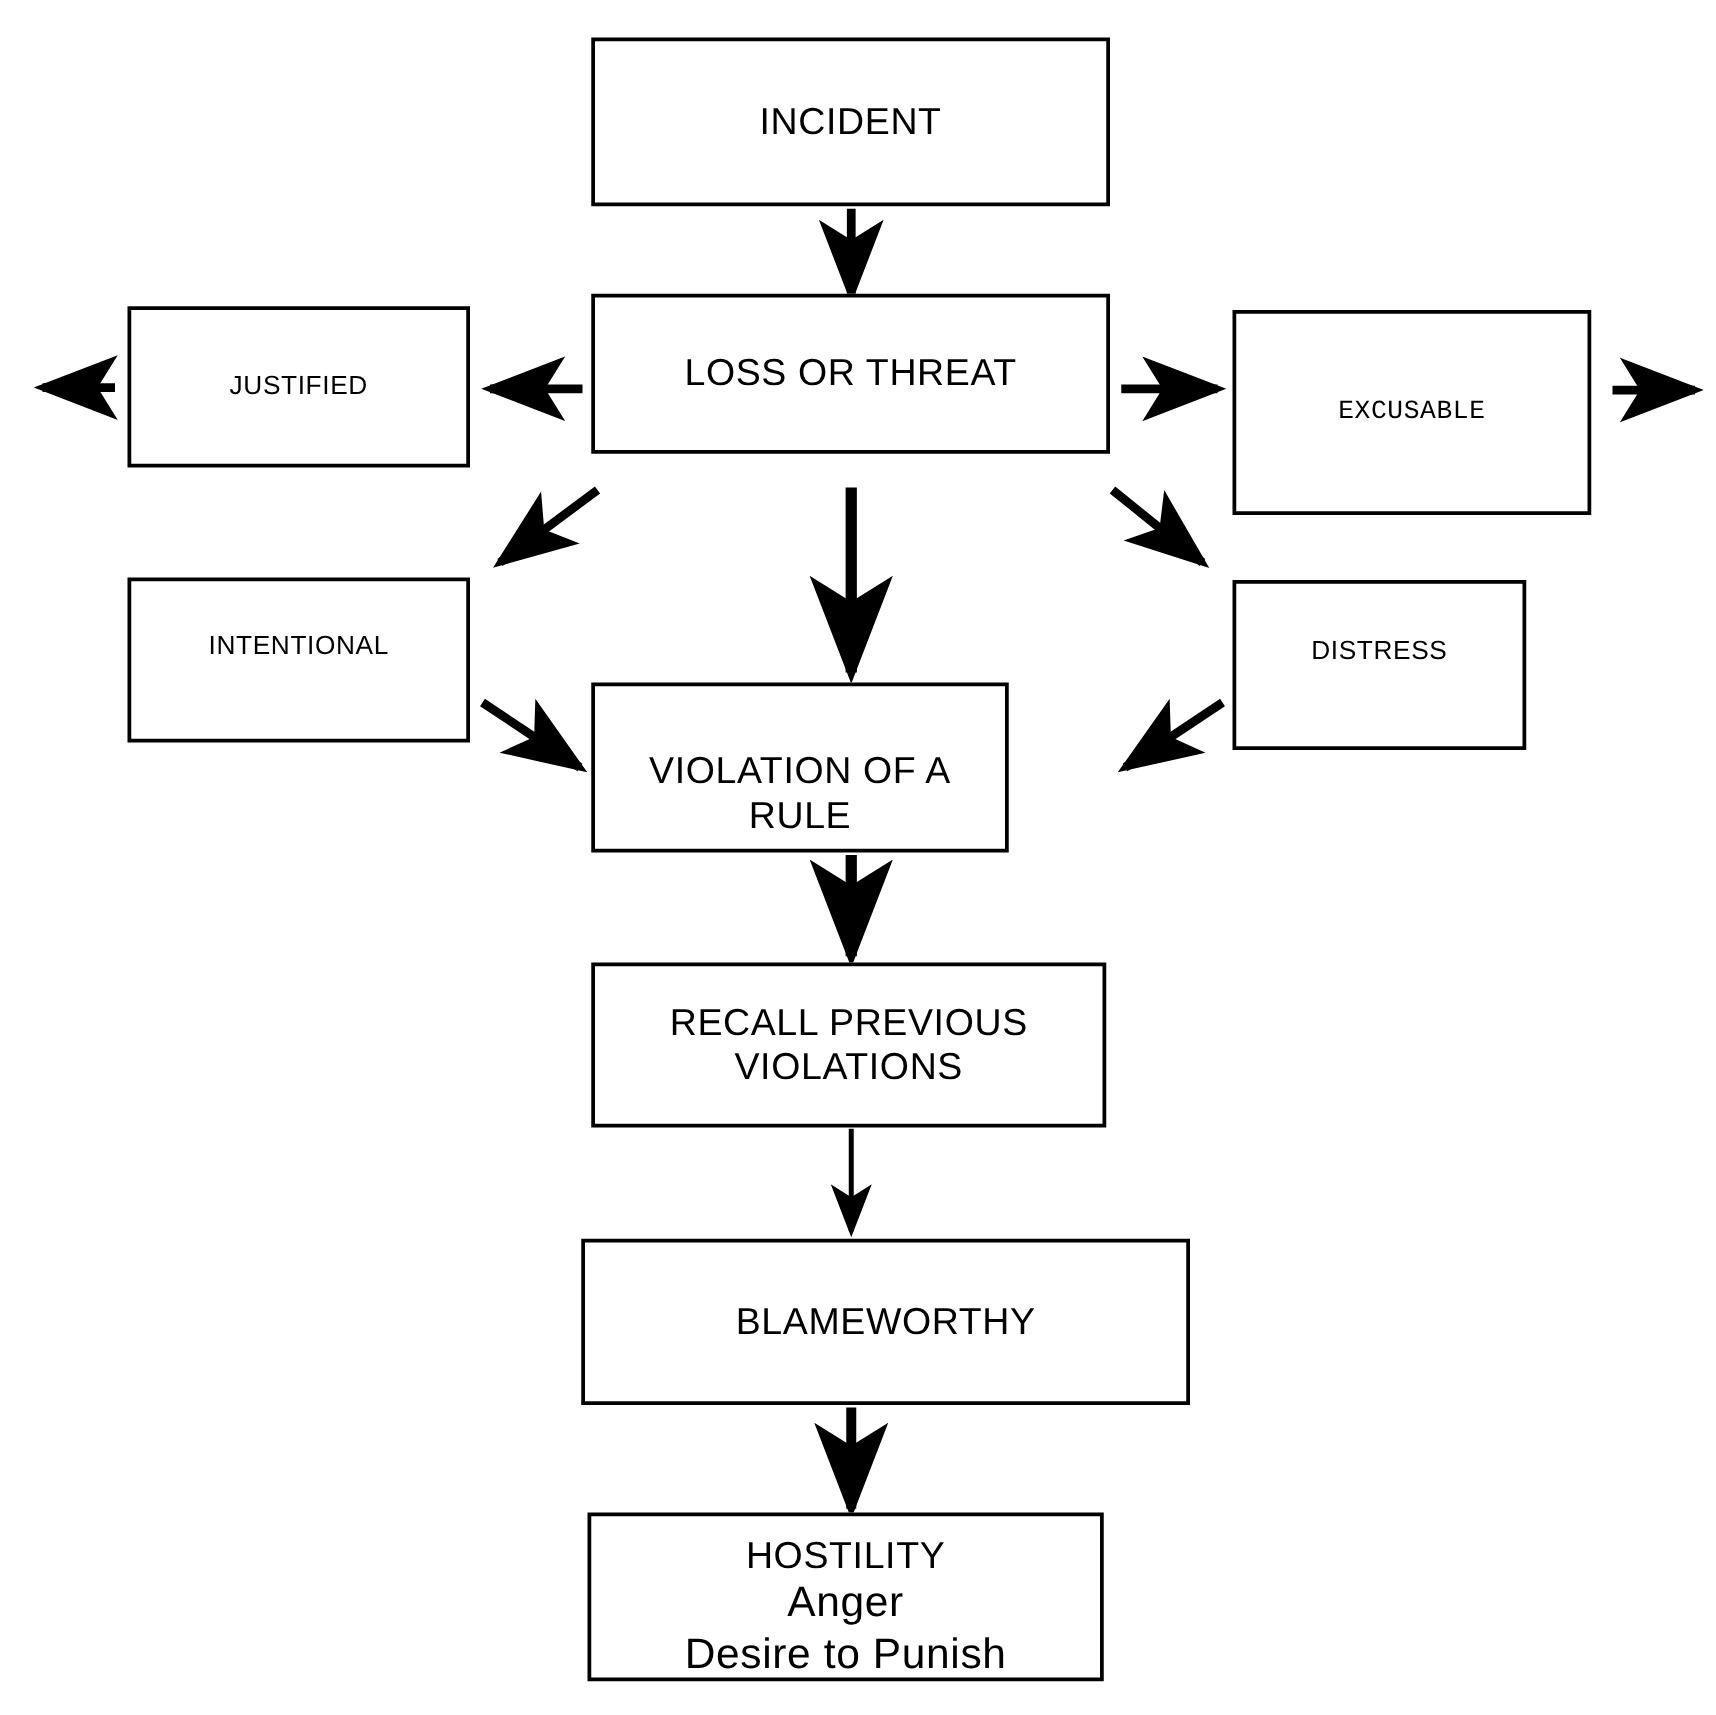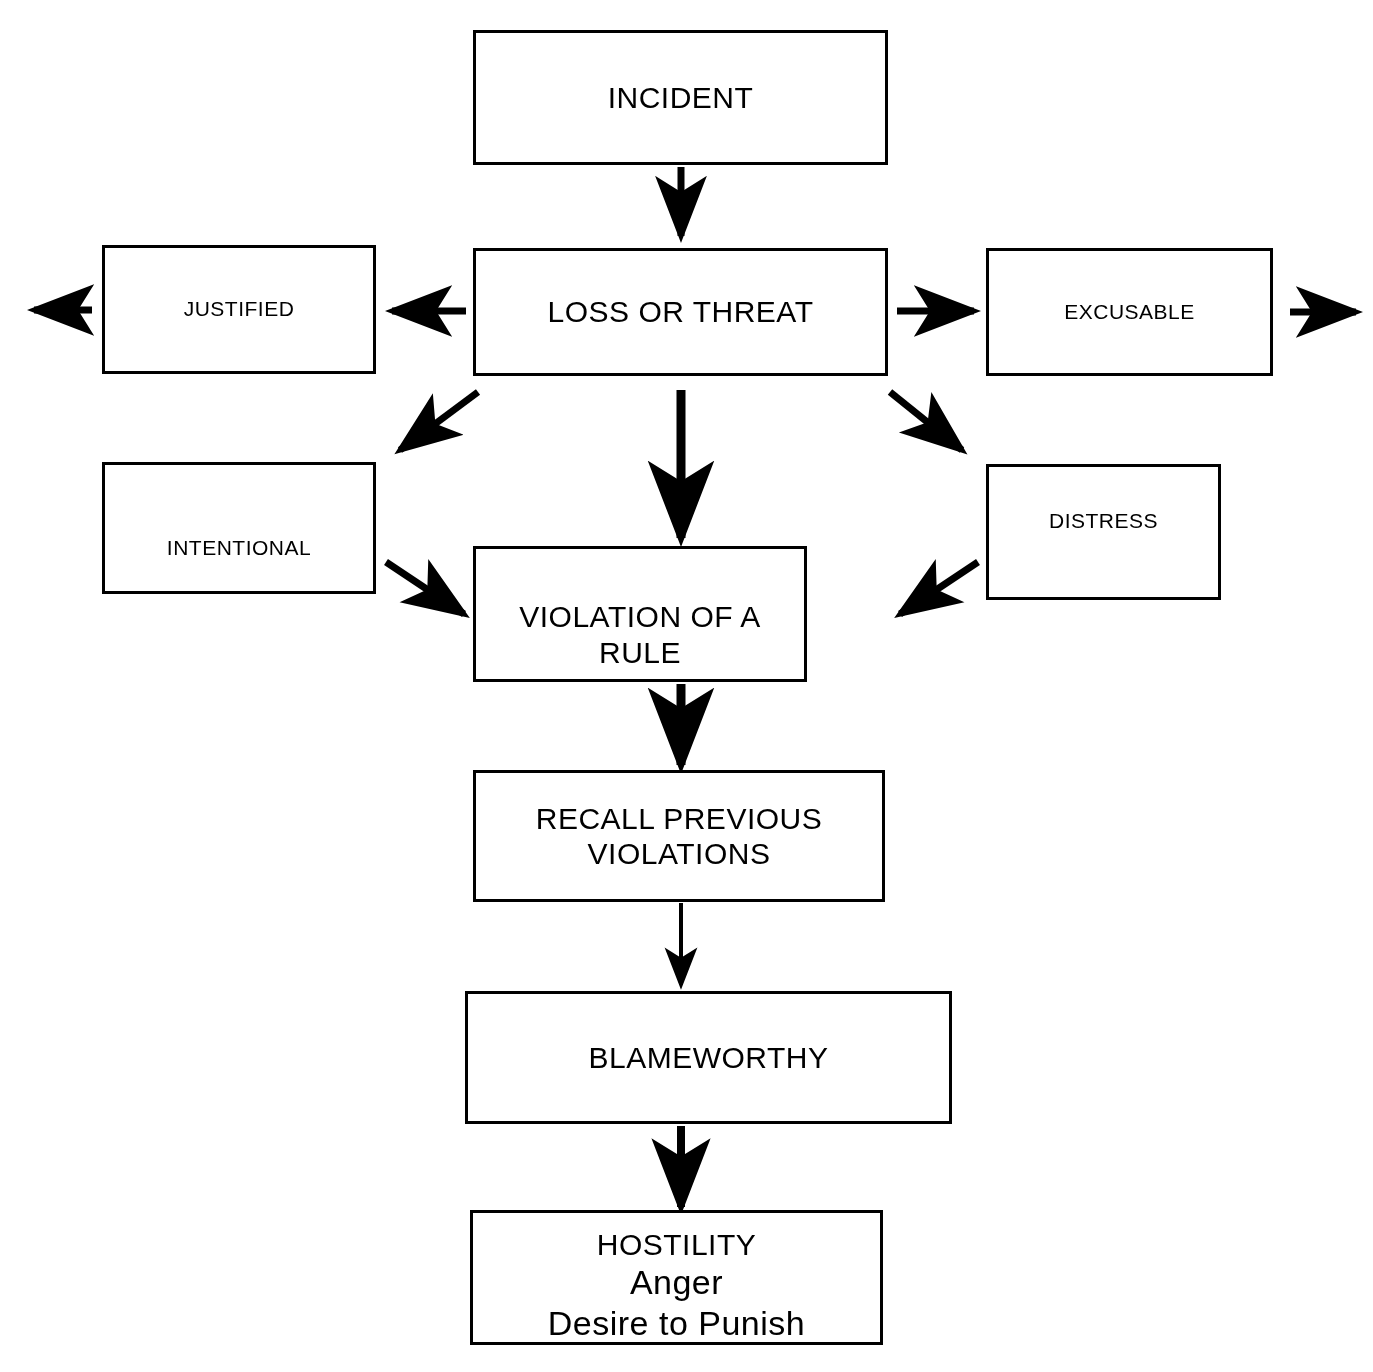--- a/index.html
+++ b/index.html
@@ -89,29 +89,29 @@
   </svg>
 
   <div class="node align-center" style="left:473px; top:30px; width:415px; height:135px;">
     <span class="label lbl-lg">INCIDENT</span>
   </div>
 
   <div class="node align-center" style="left:102px; top:245px; width:274px; height:129px;">
     <span class="label lbl-md">JUSTIFIED</span>
   </div>
 
-  <div class="node align-center" style="left:473px; top:248px; width:415px; height:128px;">
+  <div class="node align-center" style="left:473px; top:235px; width:415px; height:128px;">
     <span class="label lbl-lg">LOSS OR THREAT</span>
   </div>
 
-  <div class="node align-center" style="left:986px; top:248px; width:287px; height:128px;">
+  <div class="node align-center" style="left:986px; top:248px; width:287px; height:164px;font-family:Liberation Mono, monospace;">
     <span class="label lbl-md">EXCUSABLE</span>
   </div>
 
-  <div class="node align-upper" style="left:102px; top:462px; width:274px; height:132px;align-items:center;">
+  <div class="node align-upper" style="left:102px; top:462px; width:274px; height:132px;">
     <span class="label lbl-md" style="margin-top:40px;">INTENTIONAL</span>
   </div>
 
   <div class="node align-upper" style="left:986px; top:464px; width:235px; height:136px;">
     <span class="label lbl-md" style="margin-top:42px;">DISTRESS</span>
   </div>
 
   <div class="node align-upper" style="left:473px; top:546px; width:334px; height:136px;align-items:center;">
     <span class="label lbl-lg" style="margin-top:41px;">VIOLATION OF A RULE</span>
   </div>

